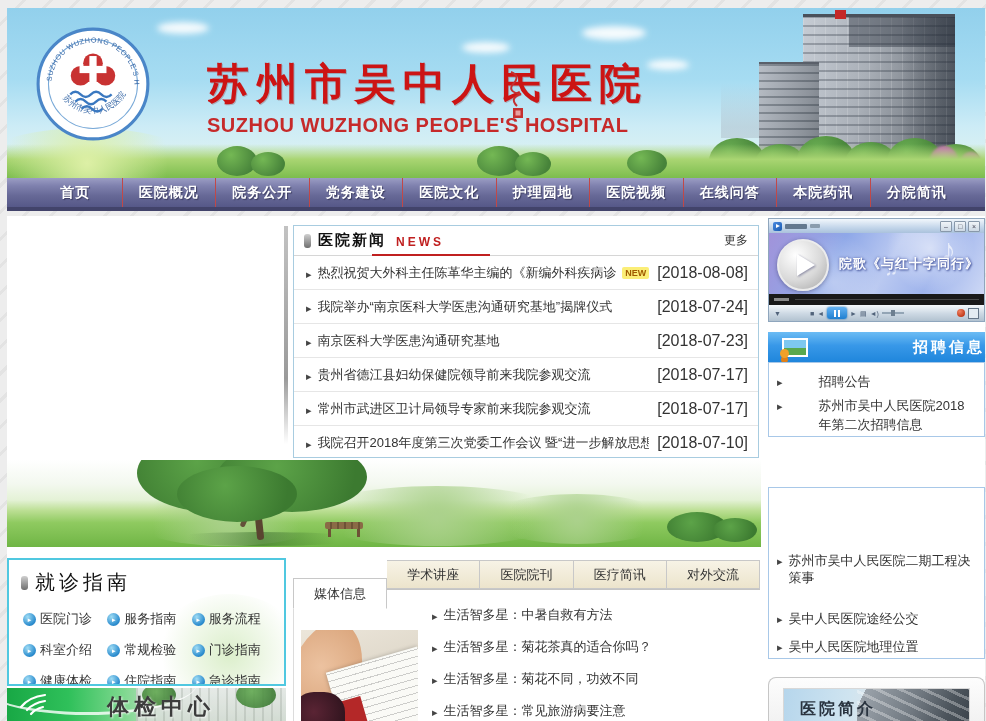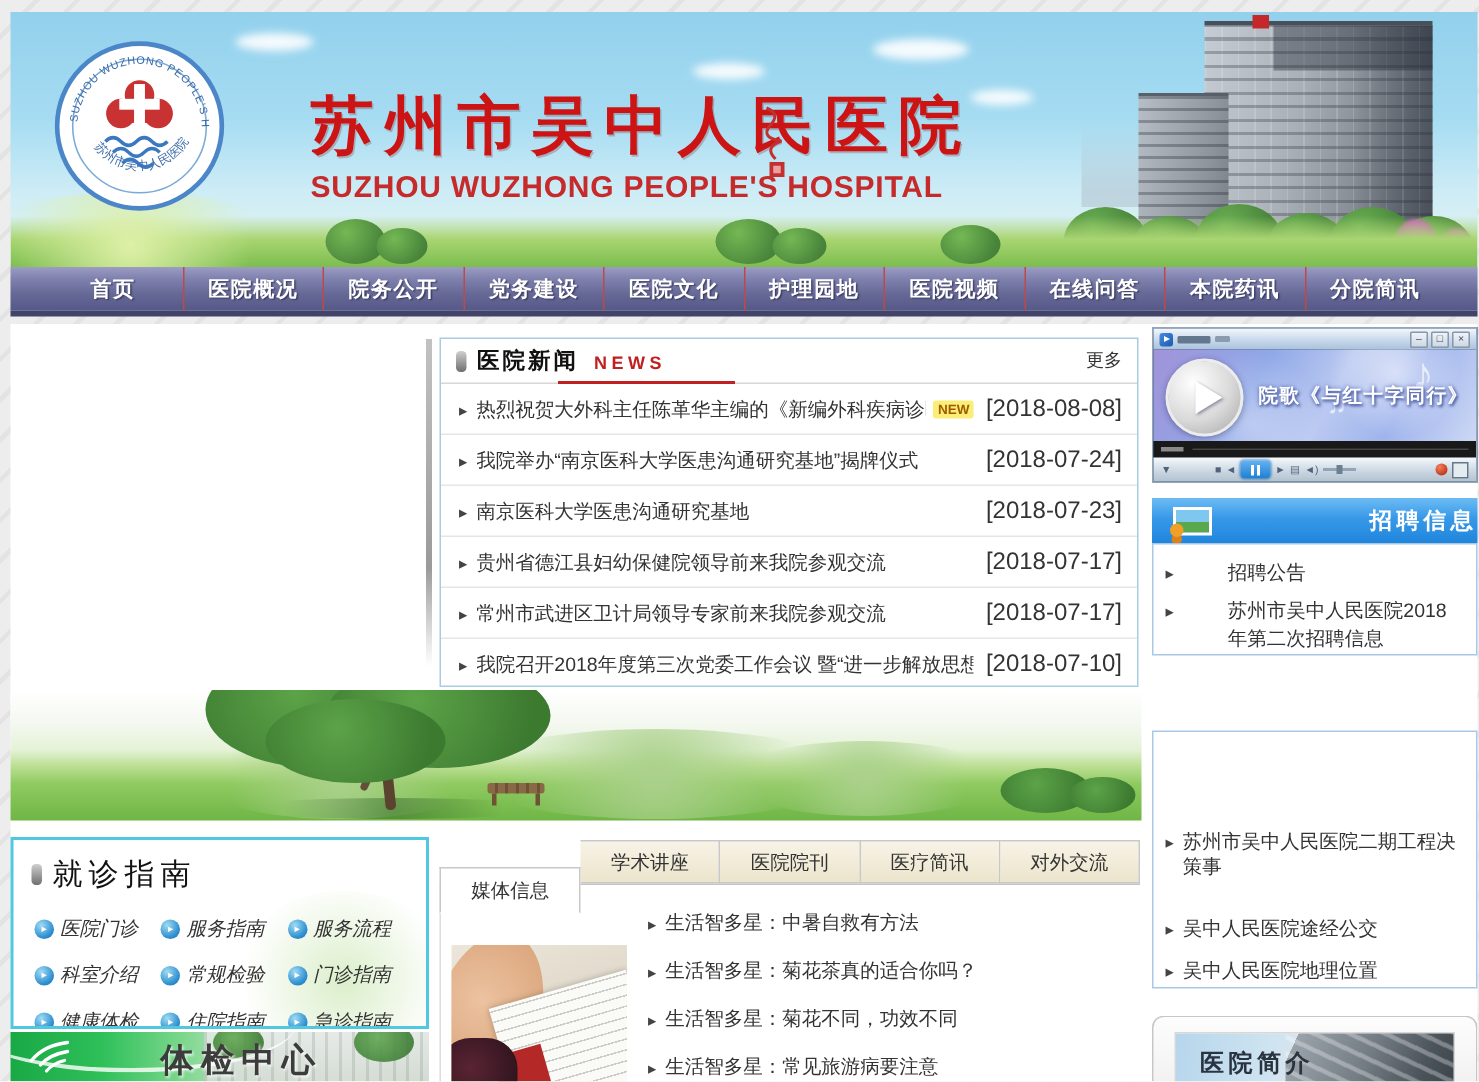--- a/index.html
+++ b/index.html
@@ -181,21 +181,21 @@
     text-shadow:0 0 6px rgba(255,255,255,.9),2px 2px 3px rgba(255,255,255,.7);}
 
   
   .guide-box{left:7px;top:558px;width:279px;height:128px;box-sizing:border-box;
     border:2px solid #50c8e0;background:#fff;overflow:hidden;}
   .guide-wm{position:absolute;right:-20px;bottom:-30px;width:150px;height:120px;border-radius:50%;
     background:radial-gradient(circle,rgba(190,225,160,.55),rgba(190,225,160,0) 70%);}
   .guide-head{display:flex;align-items:center;padding:9px 0 0 12px;}
   .guide-title{font-size:20px;font-weight:normal;color:#111;letter-spacing:4px;}
   .guide-grid{position:relative;display:grid;grid-template-columns:1fr 1fr 1fr;
-    row-gap:13px;margin:14px 8px 0 14px;font-style:italic;}
+    row-gap:13px;margin:14px 8px 0 14px;}
   .gitem{display:flex;align-items:center;font-size:13px;color:#333;cursor:pointer;white-space:nowrap;}
   .gdot{width:13px;height:13px;border-radius:50%;margin-right:4px;flex:none;
     background:radial-gradient(circle at 35% 30%,#9fdcf4,#2f8fd0 65%,#1a6fb0);
     display:flex;align-items:center;justify-content:center;}
   .gdot::before{content:"▸";color:#fff;font-size:7px;line-height:1;}
 
   
   .checkup{left:7px;top:688px;width:279px;height:33px;overflow:hidden;cursor:pointer;
     background:linear-gradient(90deg,#18a845 0%,#2fc05a 22%,#7fd88f 42%,#cfe2d2 58%,#dce4da 78%,#ccd8cc 100%);}
   .ck-curve{position:absolute;left:-30px;top:-36px;width:220px;height:60px;border-radius:50%;

